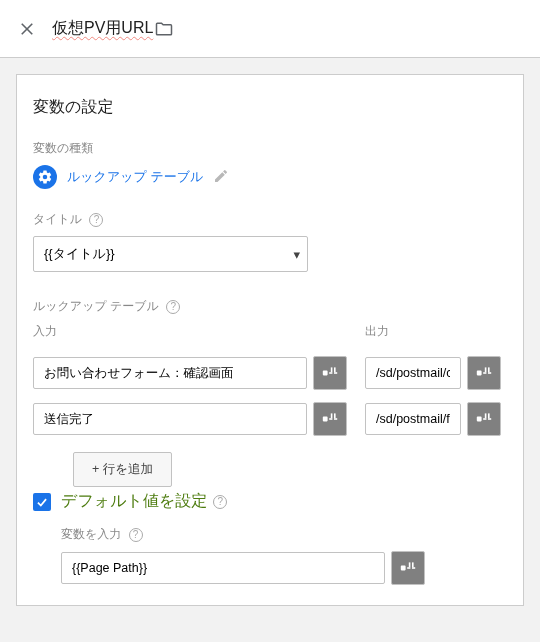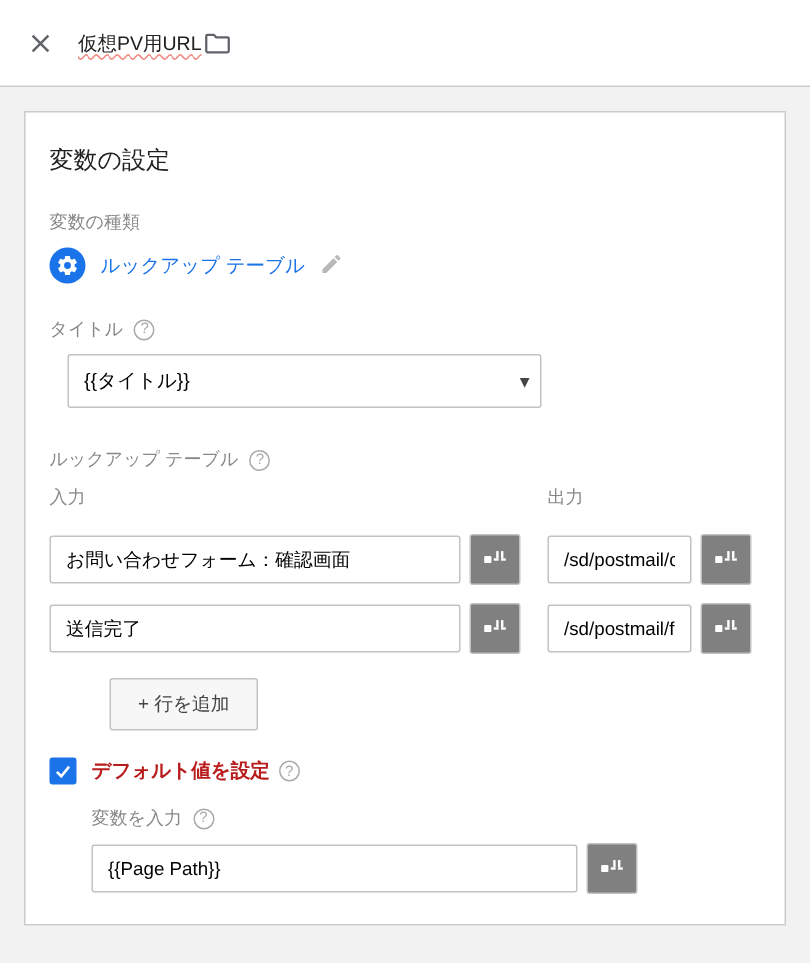--- a/index.html
+++ b/index.html
@@ -24,21 +24,21 @@
     background: #fff;
   }
   .close-icon {
     width: 22px; height: 22px;
     display: flex; align-items: center; justify-content: center;
     color: #5f6368; cursor: pointer;
     margin-right: 14px;
   }
   .close-icon svg { width: 18px; height: 18px; }
   .title {
-    font-size: 13px;
+    font-size: 16px;
     color: #212121;
     font-weight: 400;
     margin-right: 0;
     text-decoration: underline;
     text-decoration-color: #f28b82;
     text-decoration-style: wavy;
     text-decoration-thickness: 1px;
     text-underline-offset: 3px;
   }
   .folder-icon {
@@ -98,23 +98,22 @@
     border-radius: 50%;
     font-size: 10px;
     color: #aaa;
     margin-left: 4px;
     vertical-align: middle;
     cursor: pointer;
   }
 
   .select-wrap {
     position: relative;
-    width: 316px;
+    width: 275px;
     margin-bottom: 26px;
-    margin-left: 12px;
   }
   .select-box {
     width: 100%;
     padding: 8px 28px 8px 10px;
     border: 1px solid #c2c2c2;
     border-radius: 2px;
     font-size: 13px;
     background: #fff;
     cursor: pointer;
     text-align: left;
@@ -170,42 +169,42 @@
     display: flex; align-items: center; justify-content: center;
     cursor: pointer;
     flex-shrink: 0;
   }
   .plus-btn svg { width: 16px; height: 14px; }
 
   .add-row-btn {
     border: 1px solid #c2c2c2;
     background: #f7f7f7;
     padding: 8px 18px;
-    margin: 4px 0 18px 40px;
+    margin: 4px 0 4px 40px;
     font-size: 12.5px;
     cursor: pointer;
     border-radius: 2px;
     color: #444;
   }
 
   .checkbox-row {
     display: flex; align-items: center;
     margin-bottom: 14px;
   }
   .checkbox {
     width: 18px; height: 18px;
     background: #1a73e8;
     border-radius: 2px;
     display: flex; align-items: center; justify-content: center;
     color: #fff;
     margin-right: 10px;
     cursor: pointer;
   }
   .checkbox svg { width: 14px; height: 14px; }
-  .checkbox-label { color: #b91c1c; font-size: 13px; font-weight: bold; }
+  .checkbox-label { color: #4d7c0f; font-size: 16px; }
 
   .default-block { margin-left: 28px; }
   .default-row {
     display: flex;
     align-items: center;
     gap: 6px;
     width: 364px;
   }
 </style>
 </head>

